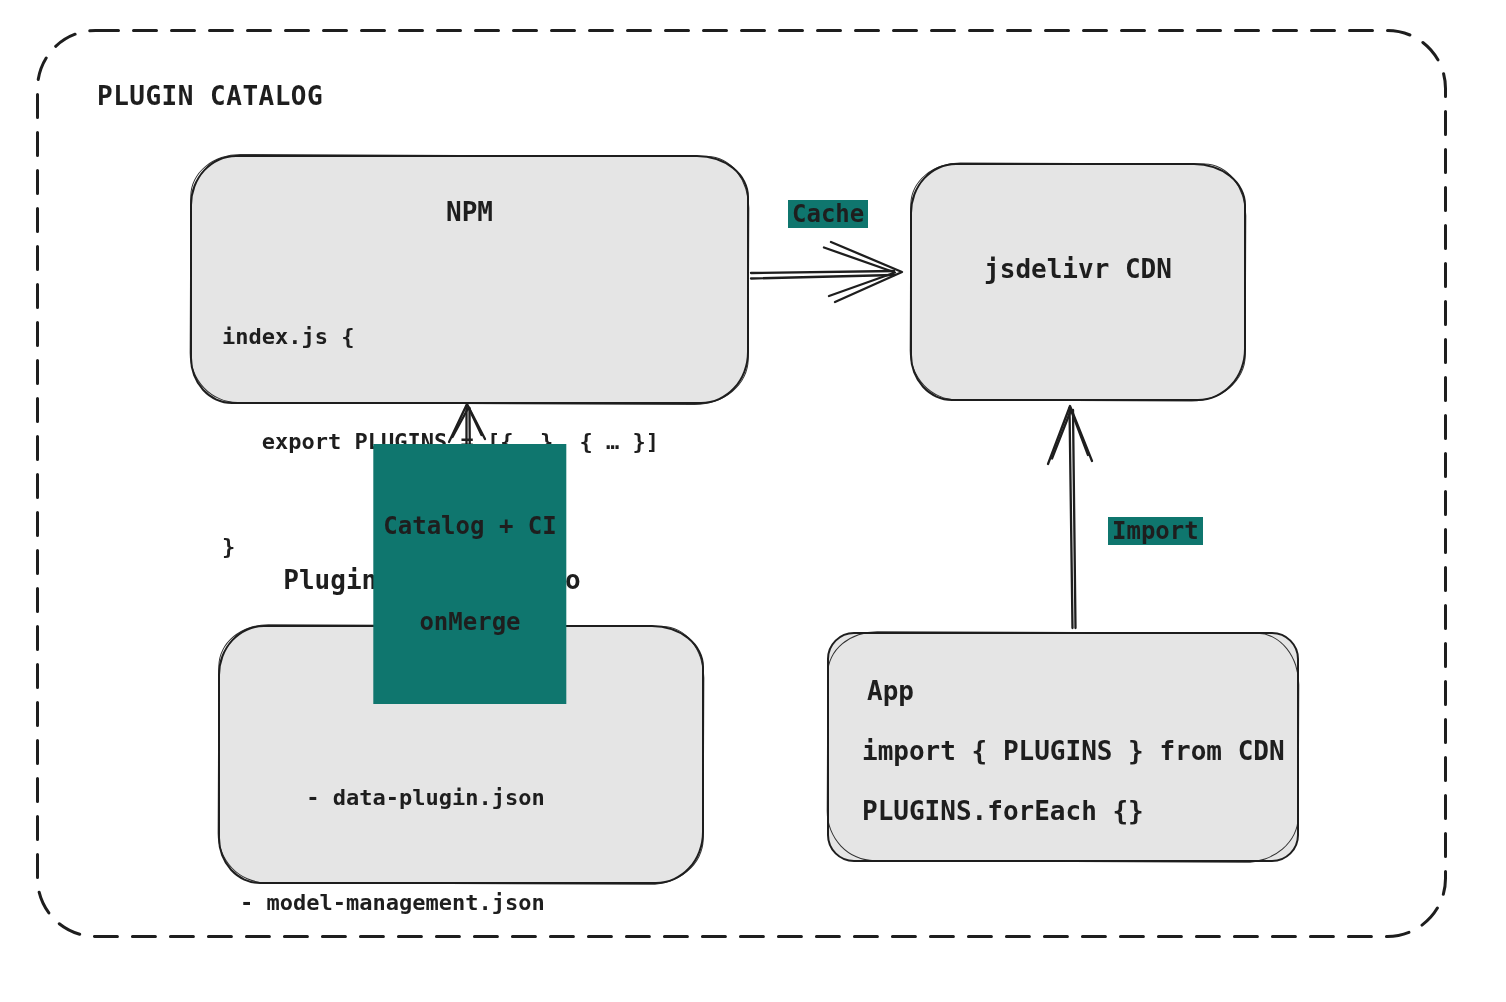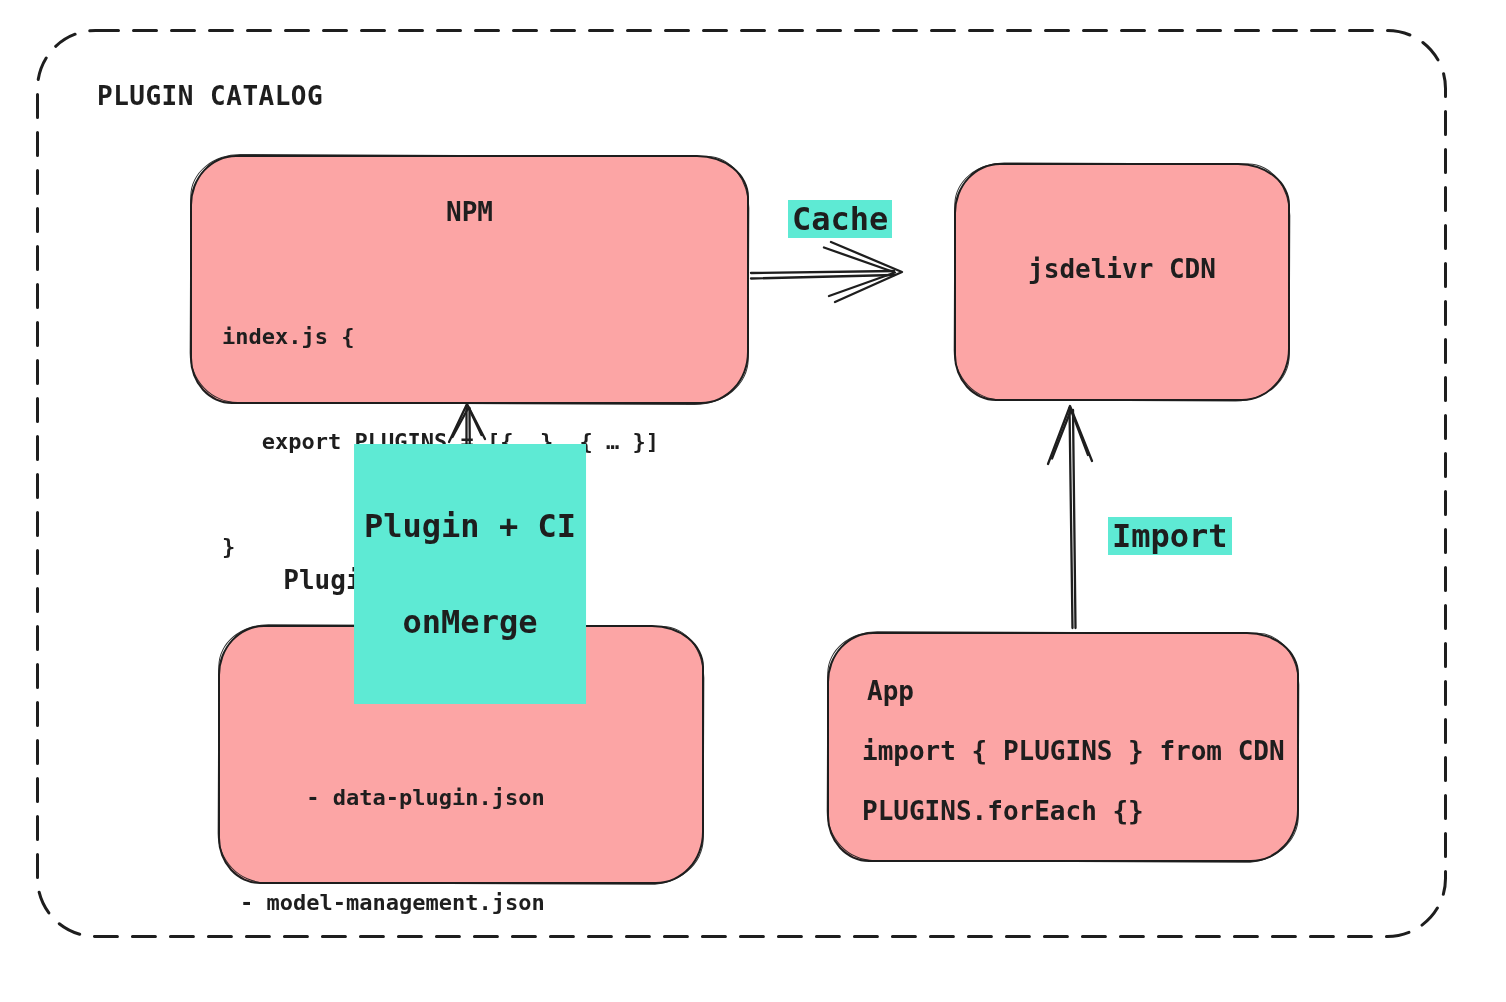--- a/index.html
+++ b/index.html
@@ -15,53 +15,53 @@
   #wires{position:absolute;left:0;top:0;width:1506px;height:1002px;z-index:1;pointer-events:none;}
 
   
   .catalog-title{
     position:absolute;left:97px;top:81px;z-index:3;
     font-size:26px;font-weight:700;letter-spacing:.5px;white-space:pre;
   }
 
   
   .sketch-box{
-    position:absolute;z-index:2;background:#fca5a5;
+    position:absolute;z-index:2;background:#e5e5e5;
     border:2.4px solid #1e1e1e;
     border-radius:46px 52px 48px 42px / 50px 42px 52px 46px;
   }
   .sketch-box::before{
     content:"";position:absolute;inset:-2px;pointer-events:none;
     border:1.3px solid rgba(30,30,30,.9);
     border-radius:50px 42px 54px 48px / 42px 52px 46px 50px;
     transform:rotate(.25deg);
   }
   .box-npm {left:190px;top:155px;width:555px;height:245px;}
-  .box-cdn {left:954px;top:163px;width:332px;height:234px;}
+  .box-cdn {left:910px;top:163px;width:332px;height:234px;}
   .box-repo{left:218px;top:625px;width:482px;height:255px;text-align:right;}
-  .box-app {left:827px;top:632px;width:468px;height:226px;}
+  .box-app {left:827px;top:632px;width:468px;height:226px;border-radius:27px;}
 
   .node-title{font-size:26px;font-weight:700;white-space:pre;}
   .npm-title{position:absolute;top:40px;left:0;right:0;text-align:center;}
   .cdn-title{position:absolute;top:0;left:0;right:0;bottom:26px;display:flex;align-items:center;justify-content:center;}
   .code-block{
     position:absolute;font-size:22px;font-weight:700;
     line-height:35px;white-space:pre;
   }
   .npm-code{top:92px;left:30px;}
   .repo-lines{top:83px;left:20px;}
   .app-title{position:absolute;top:42px;left:38px;font-size:26px;font-weight:700;white-space:pre;}
   .app-line{position:absolute;left:33px;font-size:26px;font-weight:700;white-space:pre;}
   .app-line-1{top:102px;}
   .app-line-2{top:162px;}
 
   
   .edge-label{
-    position:absolute;z-index:3;font-size:32px;font-weight:700;
-    white-space:pre;background:#5eead4;
+    position:absolute;z-index:3;font-size:24px;font-weight:700;
+    white-space:pre;background:#0f766e;
   }
   .label-cache{left:788px;top:200px;padding:0 4px;}
   .label-build{left:470px;top:444px;transform:translateX(-50%);text-align:center;line-height:32px;padding:2px 10px;}
   .label-import{left:1108px;top:517px;padding:0 4px;}
   .label-repo-title{left:432px;top:565px;transform:translateX(-50%);z-index:3;position:absolute;font-size:26px;font-weight:700;white-space:pre;background:#ffffff;padding:0 4px;}
 </style>
 </head>
 <body>
 
 <div id="stage">
@@ -120,19 +120,19 @@
 
   <div class="sketch-box box-app">
     <div class="app-title">App</div>
     <div class="app-line app-line-1">import { PLUGINS } from CDN</div>
     <div class="app-line app-line-2">PLUGINS.forEach {}</div>
   </div>
 
   <div class="edge-label label-cache">Cache</div>
 
   <div class="edge-label label-build">
-    <div>Plugin + CI</div>
+    <div>Catalog + CI</div>
     <div>onMerge</div>
   </div>
 
   <div class="edge-label label-import">Import</div>
 
 </div>
 
 </body></html>

